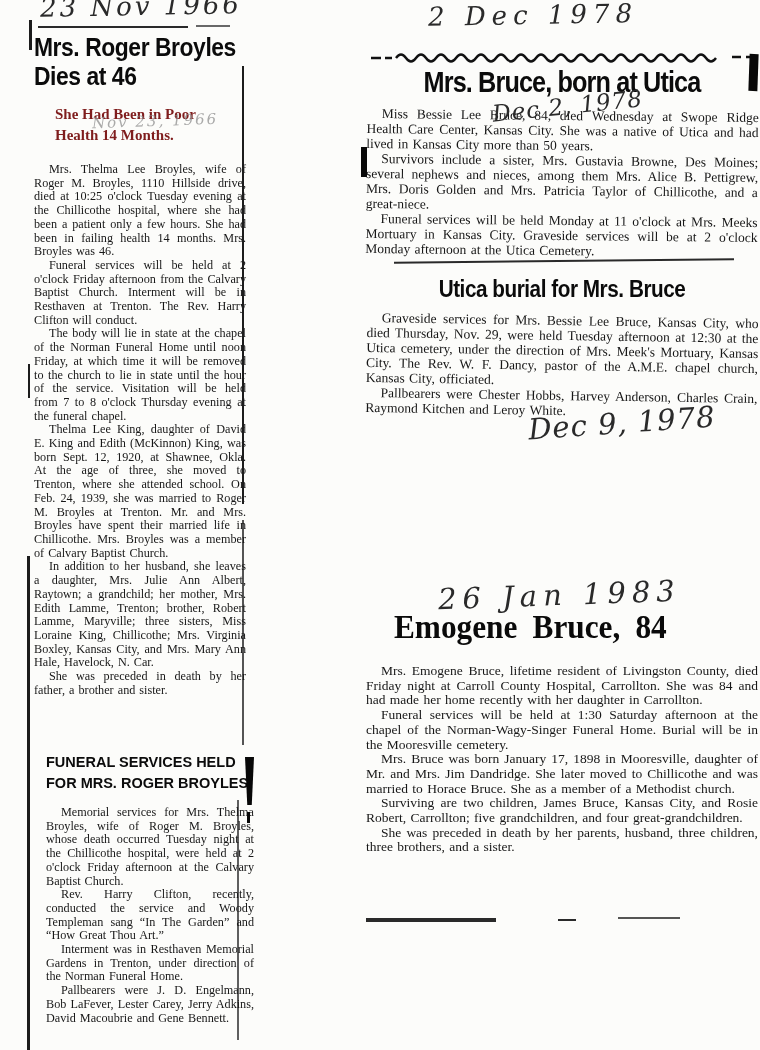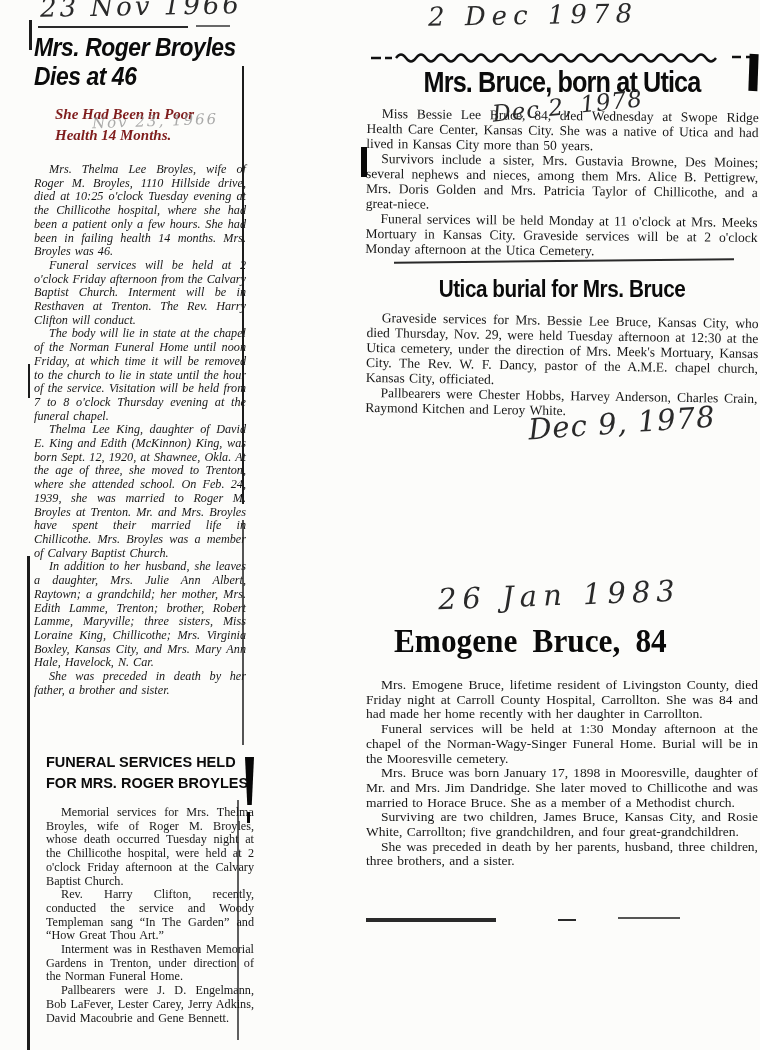--- a/index.html
+++ b/index.html
@@ -48,21 +48,21 @@
 </head>
 <body>
 
 <div class="page">
 
   <div class="abs hand" style="top:-9px;left:40px;font-size:26px;transform:rotate(-1deg);">23 Nov 1966</div>
 
   <div class="abs hrule" style="top:26px;left:38px;width:150px;height:2px;"></div>
   <div class="abs hrule" style="top:25px;left:196px;width:34px;height:2px;opacity:.7;"></div>
 
-  <div class="abs" style="top:33px;left:34px;width:212px;font-style:italic;">
+  <div class="abs" style="top:33px;left:34px;width:212px;">
     <div class="hl-sans hl-broyles">
       <div>Mrs. Roger Broyles</div>
       <div>Dies at 46</div>
     </div>
     <div class="subhead" style="margin:13px 0 0 21px;width:172px;">She Had Been in Poor Health 14 Months.</div>
     <div class="newsbody lbody" style="margin-top:17px;">
       <p>Mrs. Thelma Lee Broyles, wife of Roger M. Broyles, 1110 Hillside drive, died at 10:25 o'clock Tuesday evening at the Chillicothe hospital, where she had been a patient only a few hours. She had been in failing health 14 months. Mrs. Broyles was 46.</p>
       <p>Funeral services will be held at 2 o'clock Friday afternoon from the Calvary Baptist Church. Interment will be in Resthaven at Trenton. The Rev. Harry Clifton will conduct.</p>
       <p>The body will lie in state at the chapel of the Norman Funeral Home until noon Friday, at which time it will be removed to the church to lie in state until the hour of the service. Visitation will be held from 7 to 8 o'clock Thursday evening at the funeral chapel.</p>
       <p>Thelma Lee King, daughter of David E. King and Edith (McKinnon) King, was born Sept. 12, 1920, at Shawnee, Okla. At the age of three, she moved to Trenton, where she attended school. On Feb. 24, 1939, she was married to Roger M. Broyles at Trenton. Mr. and Mrs. Broyles have spent their married life in Chillicothe. Mrs. Broyles was a member of Calvary Baptist Church.</p>
@@ -121,27 +121,27 @@
     <div class="newsbody rbody" style="margin-top:10px;transform:rotate(0.9deg);">
       <p>Graveside services for Mrs. Bessie Lee Bruce, Kansas City, who died Thursday, Nov. 29, were held Tuesday afternoon at 12:30 at the Utica cemetery, under the direction of Mrs. Meek's Mortuary, Kansas City. The Rev. W. F. Dancy, pastor of the A.M.E. chapel church, Kansas City, officiated.</p>
       <p>Pallbearers were Chester Hobbs, Harvey Anderson, Charles Crain, Raymond Kitchen and Leroy White.</p>
     </div>
   </div>
 
   <div class="abs hand" style="top:406px;left:528px;font-size:29px;letter-spacing:1px;transform:rotate(-4deg);">Dec 9, 1978</div>
 
   <div class="abs hand" style="top:578px;left:438px;font-size:29px;letter-spacing:6px;transform:rotate(-2deg);">26 Jan 1983</div>
 
-  <div class="abs" style="top:622px;left:366px;width:392px;">
+  <div class="abs" style="top:608px;left:366px;width:392px;">
     <div class="hl-emogene" style="margin-left:28px;">Emogene Bruce, 84</div>
     <div class="newsbody rbody" style="margin-top:18px;line-height:14.7px;">
       <p>Mrs. Emogene Bruce, lifetime resident of Livingston County, died Friday night at Carroll County Hospital, Carrollton. She was 84 and had made her home recently with her daughter in Carrollton.</p>
-      <p>Funeral services will be held at 1:30 Monday afternoon at the chapel of the Norman-Wagy-Singer Funeral Home. Burial will be in the Mooresville cemetery.</p>
+      <p>Funeral services will be held at 1:30 Saturday afternoon at the chapel of the Norman-Wagy-Singer Funeral Home. Burial will be in the Mooresville cemetery.</p>
       <p>Mrs. Bruce was born January 17, 1898 in Mooresville, daughter of Mr. and Mrs. Jim Dandridge. She later moved to Chillicothe and was married to Horace Bruce. She as a member of a Methodist church.</p>
-      <p>Surviving are two children, James Bruce, Kansas City, and Rosie White, Carrollton; five grandchildren, and four great-grandchildren.</p>
+      <p>Surviving are two children, James Bruce, Kansas City, and Rosie Robert, Carrollton; five grandchildren, and four great-grandchildren.</p>
       <p>She was preceded in death by her parents, husband, three children, three brothers, and a sister.</p>
     </div>
   </div>
 
   <div class="abs hrule" style="top:918px;left:366px;width:130px;height:3.5px;"></div>
   <div class="abs hrule" style="top:919px;left:558px;width:18px;height:1.5px;"></div>
   <div class="abs hrule" style="top:917px;left:618px;width:62px;height:2px;opacity:.8;"></div>
 
   <div class="abs mark" style="left:749px;top:54px;width:9px;height:37px;transform:rotate(2deg);"></div>
   <div class="abs mark" style="left:361px;top:147px;width:6px;height:30px;"></div>

